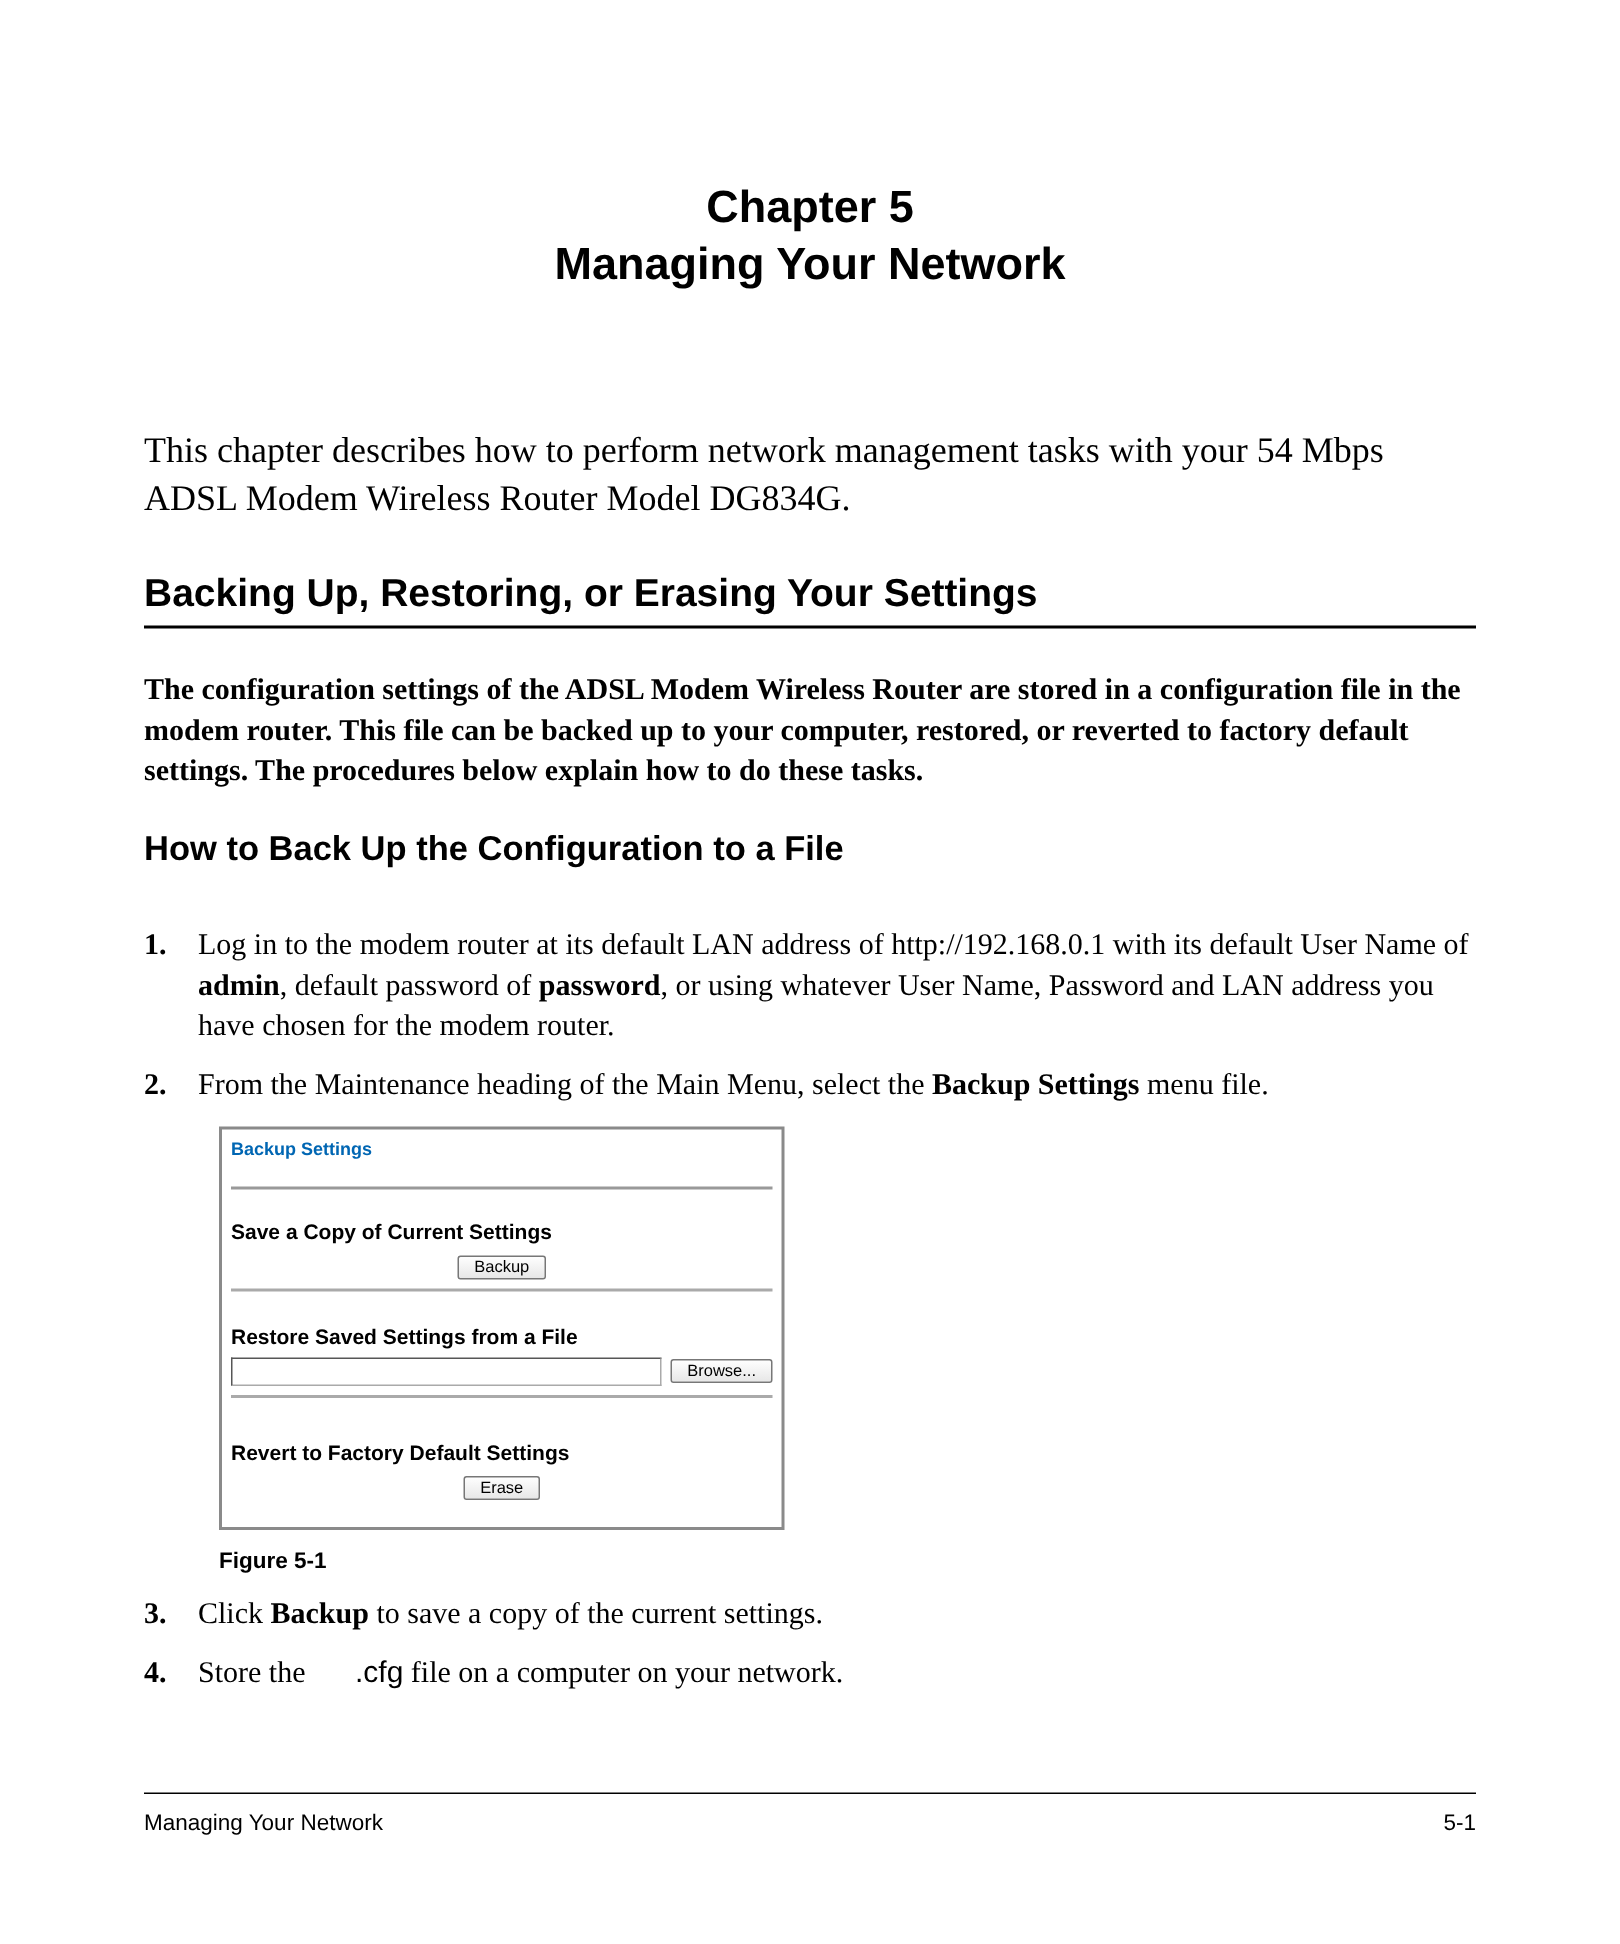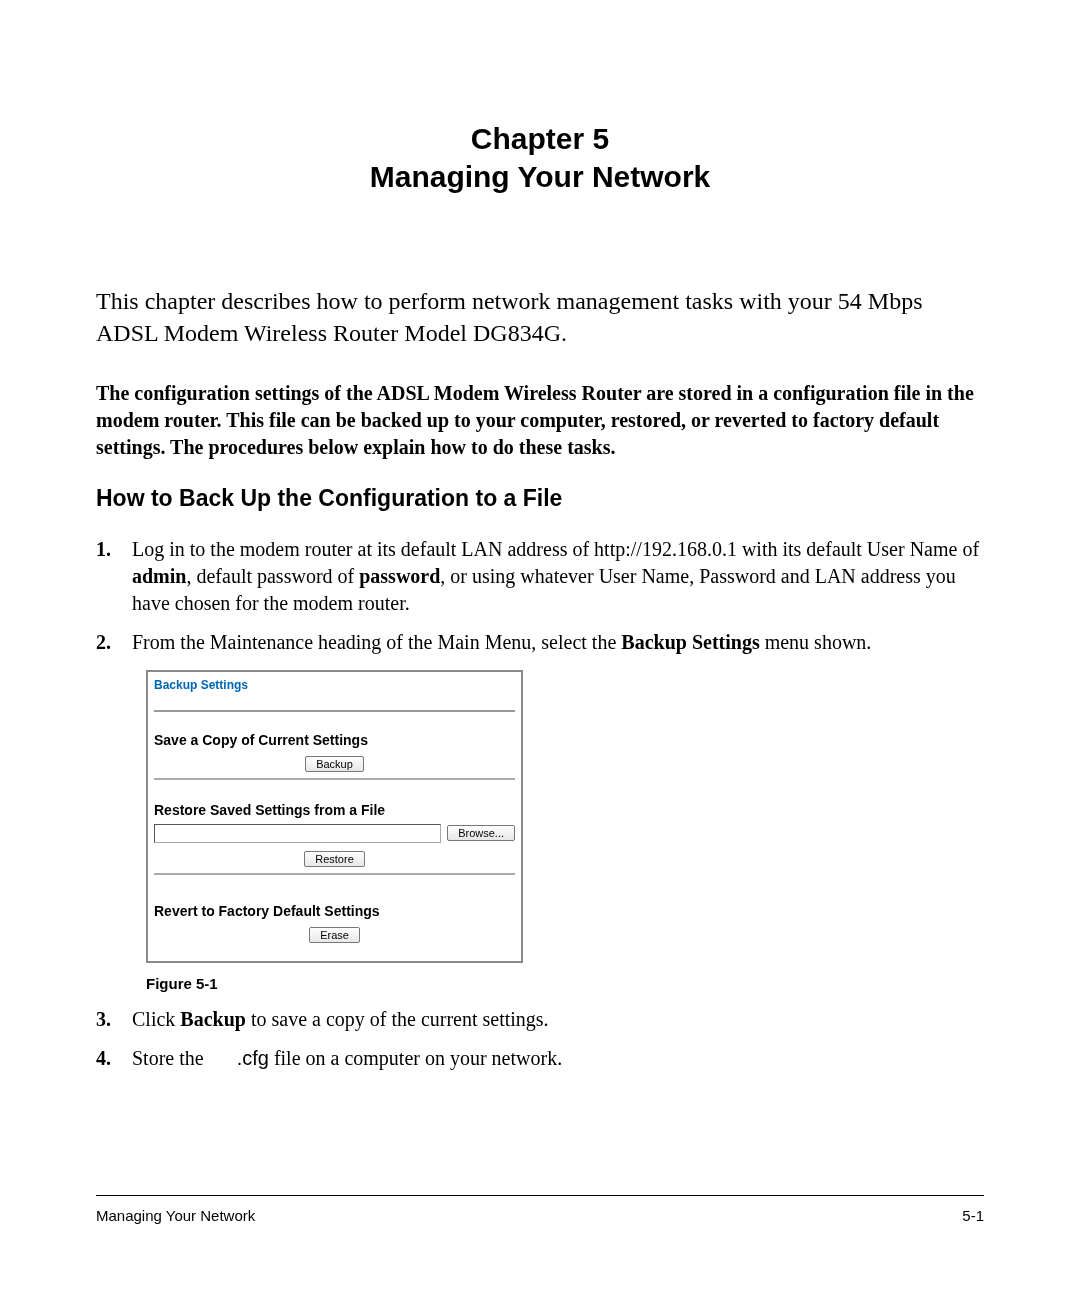--- a/index.html
+++ b/index.html
@@ -41,21 +41,21 @@
   .para {
     font-size: 20px;
     line-height: 1.35;
     margin-bottom: 24px;
     font-weight: bold;
   }
   .h2 {
     font-family: Arial, Helvetica, sans-serif;
     font-weight: bold;
     font-size: 23px;
-    margin-bottom: 24px;
+    margin-bottom: 38px;
     margin-top: 10px;
   }
   .steps {
     list-style: none;
     padding: 0;
     margin: 0 0 0 0;
   }
   .steps li {
     position: relative;
     padding-left: 36px;
@@ -179,54 +179,52 @@
 
 <div class="page">
 
   <div class="chapter-head">
     <div>Chapter 5</div>
     <div>Managing Your Network</div>
   </div>
 
   <div class="intro">This chapter describes how to perform network management tasks with your 54 Mbps ADSL Modem Wireless Router Model DG834G.</div>
 
+  <div class="h1">Backing Up, Restoring, or Erasing Your Settings</div>
 
   <div class="para">The configuration settings of the ADSL Modem Wireless Router are stored in a configuration file in the modem router. This file can be backed up to your computer, restored, or reverted to factory default settings. The procedures below explain how to do these tasks.</div>
 
   <div class="h2">How to Back Up the Configuration to a File</div>
 
   <ol class="steps">
     <li>
       <span class="num">1.</span>
       <span>Log in to the modem router at its default LAN address of http://192.168.0.1 with its default User Name of </span><span class="bold">admin</span><span>, default password of </span><span class="bold">password</span><span>, or using whatever User Name, Password and LAN address you have chosen for the modem router.</span>
     </li>
     <li>
       <span class="num">2.</span>
-      <span>From the Maintenance heading of the Main Menu, select the </span><span class="bold">Backup Settings</span><span> menu shown.</span>
+      <span>From the Maintenance heading of the Main Menu, select the </span><span class="bold">Backup Settings</span><span> menu file.</span>
     </li>
   </ol>
 
   <div class="figure-wrap">
     <div class="shot">
       <div class="shot-title">Backup Settings</div>
       <div class="shot-title-rule"></div>
 
       <div class="shot-sec">Save a Copy of Current Settings</div>
       <div class="shot-btn-row">
         <button>Backup</button>
       </div>
       <div class="rule"></div>
 
       <div class="shot-sec">Restore Saved Settings from a File</div>
       <div class="file-row">
         <input type="text" style="">
         <button>Browse...</button>
-      </div>
-      <div class="shot-btn-row">
-        <button>Restore</button>
       </div>
       <div class="rule" style="margin-bottom:28px;"></div>
 
       <div class="shot-sec">Revert to Factory Default Settings</div>
       <div class="shot-btn-row">
         <button>Erase</button>
       </div>
     </div>
     <div class="fig-caption">Figure 5-1</div>
   </div>

